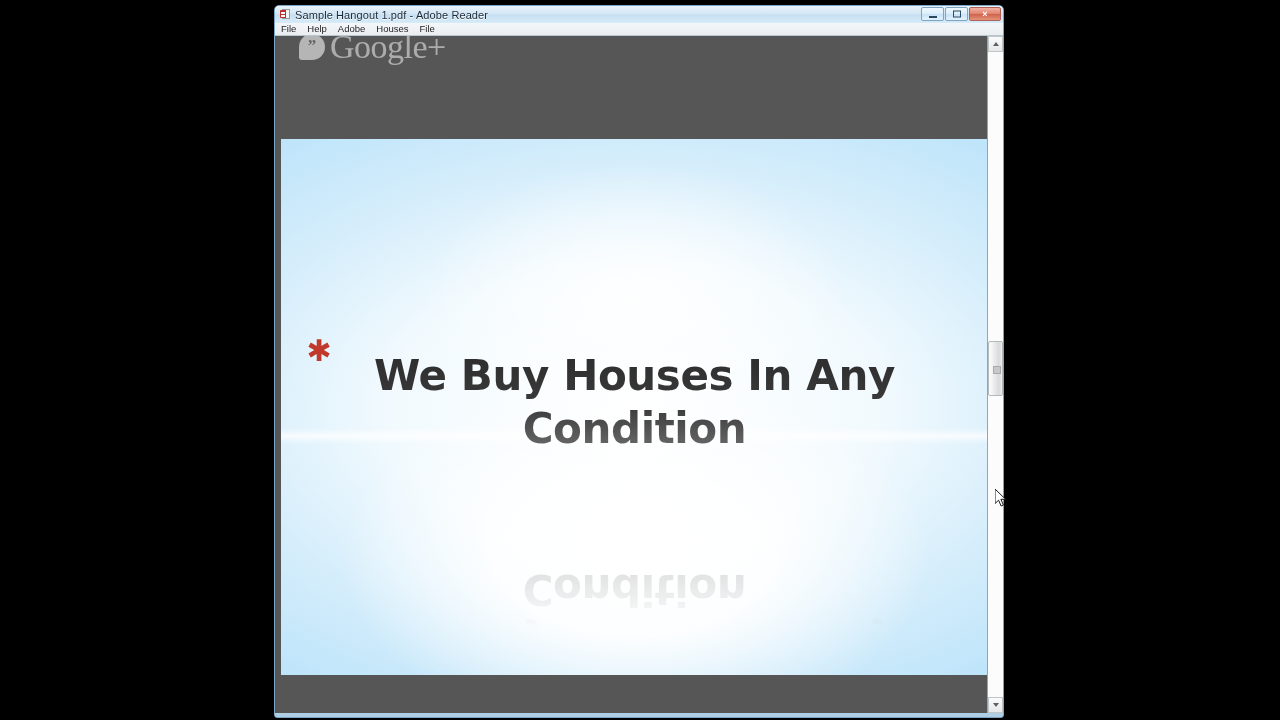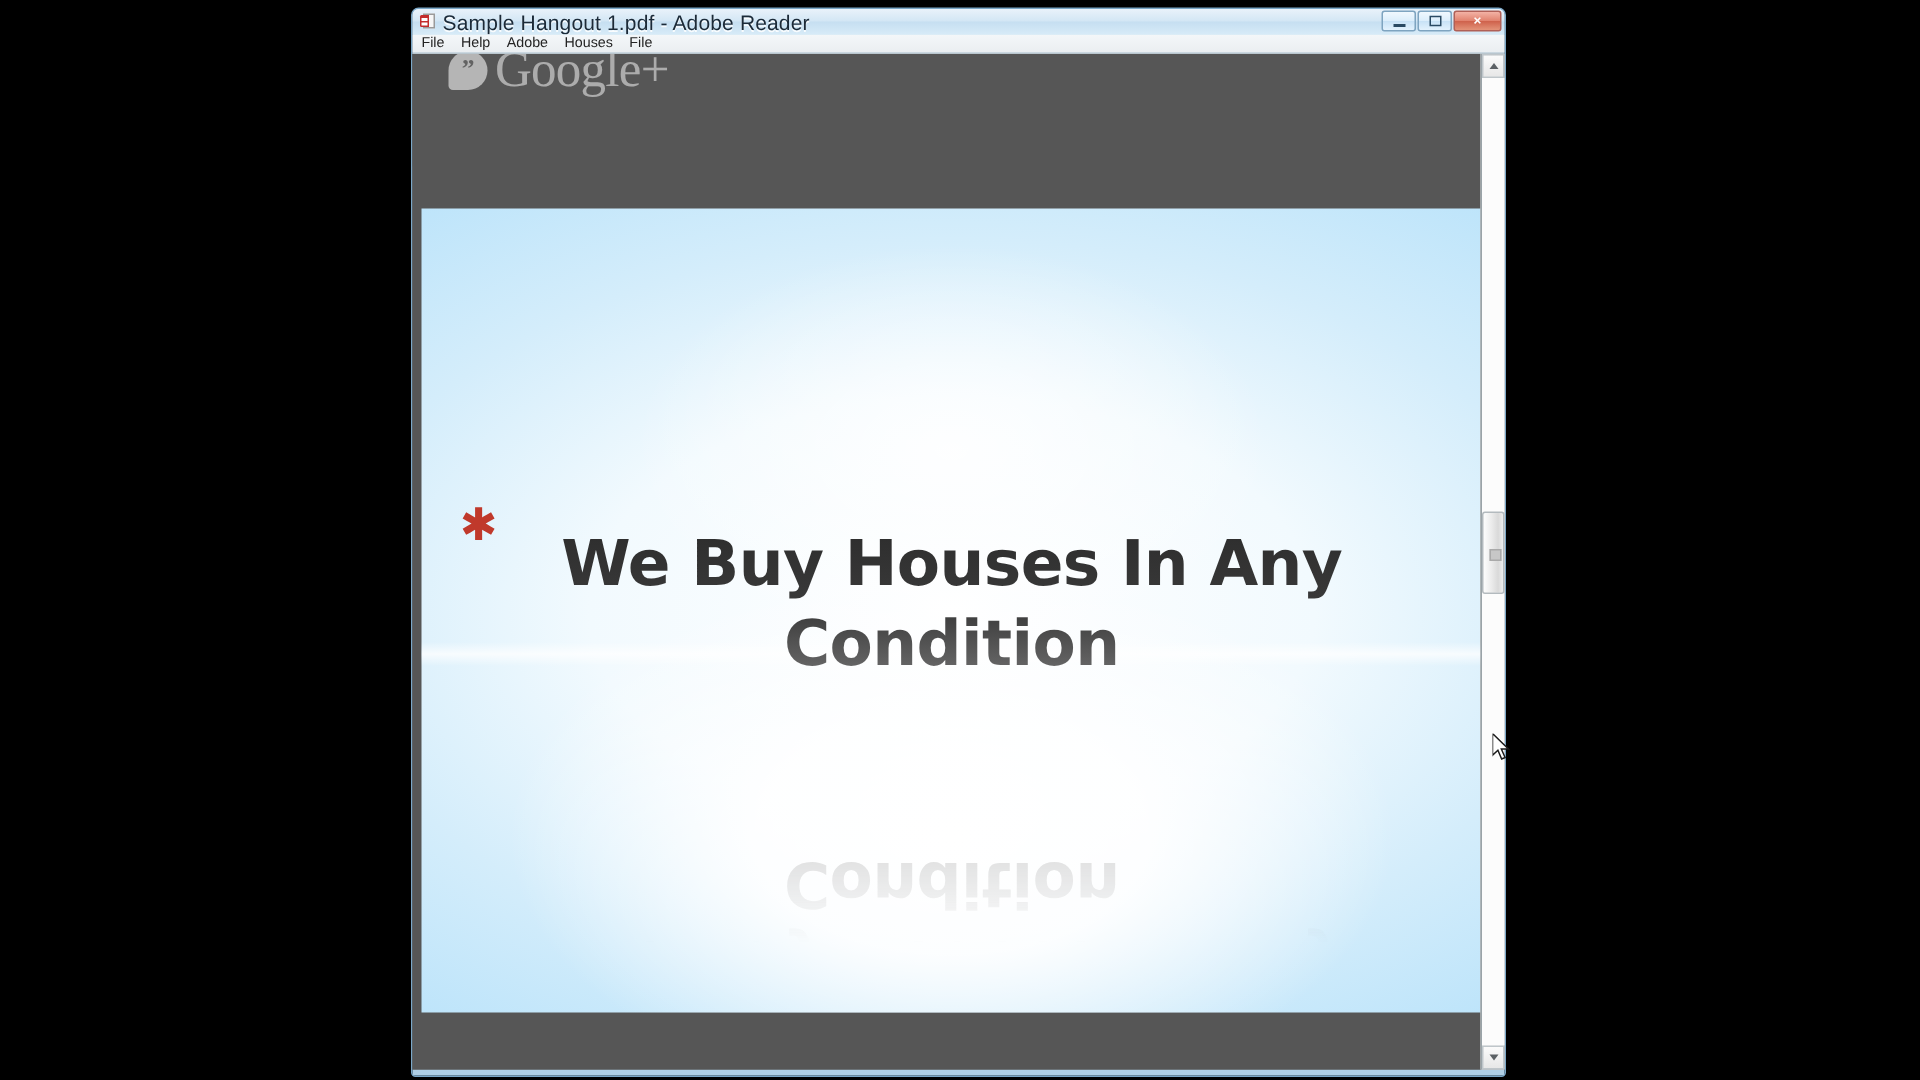--- a/index.html
+++ b/index.html
@@ -52,21 +52,21 @@
     width: 6px; height: 8px;
     background: #c32c2c;
     border-radius: 1px 0 0 1px;
   }
   .app-icon .rd:after {
     content: ""; position: absolute; left: 1px; top: 2px;
     width: 4px; height: 1.5px; background: #fff;
     box-shadow: 0 3px 0 #fff;
   }
   #title-text {
-    font-size: 14px;
+    font-size: 11px;
     color: #1b2a38;
     white-space: nowrap;
     letter-spacing: .1px;
     text-shadow: 0 1px 0 rgba(255,255,255,.85);
   }
 
   #wincontrols {
     position: absolute; right: 2px; top: 1px;
     display: flex; gap: 1px; align-items: center;
   }

